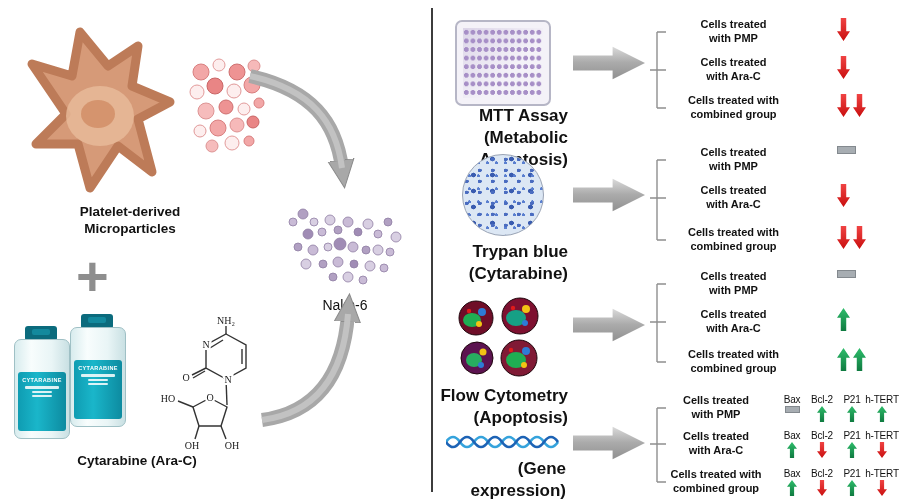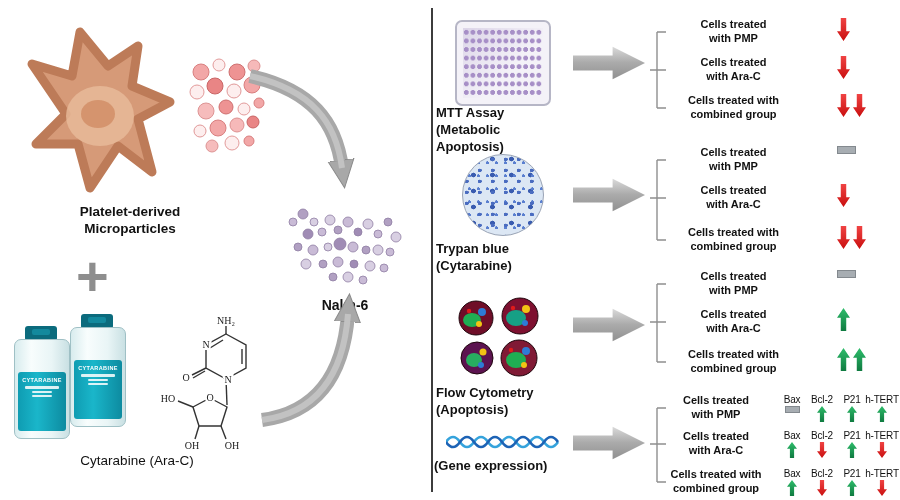--- a/index.html
+++ b/index.html
@@ -5,22 +5,22 @@
   html,body{margin:0;padding:0;background:#fff;}
   .canvas{position:relative;width:900px;height:500px;background:#fff;overflow:hidden;
           font-family:"Liberation Sans",sans-serif;color:#111;}
   .abs{position:absolute;}
   .divider{position:absolute;left:431px;top:8px;width:2px;height:484px;background:#3c3c3c;}
 
   
   .pmp-label{position:absolute;left:25px;top:204px;width:210px;text-align:center;
              font-weight:700;font-size:13.5px;line-height:1.25;}
   .plus{position:absolute;left:76px;top:248px;font-size:56px;font-weight:700;color:#8e8e8e;line-height:1;}
-  .cyt-label{position:absolute;left:12px;top:453px;width:250px;text-align:center;font-weight:400;font-size:13.5px;}
-  .nalm6-label{position:absolute;left:282px;top:297px;width:126px;text-align:center;font-weight:700;font-size:14px;}
+  .cyt-label{position:absolute;left:12px;top:453px;width:250px;text-align:center;font-weight:700;font-size:13.5px;}
+  .nalm6-label{position:absolute;left:282px;top:297px;width:126px;text-align:center;font-weight:400;font-size:14px;}
 
   
   .vials{position:absolute;left:14px;top:310px;width:126px;height:140px;}
   .vial{position:absolute;width:54px;height:112px;}
   .vial .cap{position:absolute;top:0;left:11px;width:32px;height:15px;background:#0b6b7d;border-radius:3px;}
   .vial .cap::after{content:"";position:absolute;left:7px;top:3px;width:18px;height:6px;background:#13899d;border-radius:2px;}
   .vial .vbody{position:absolute;top:13px;left:0;width:54px;height:98px;border-radius:7px;
     background:linear-gradient(90deg,#d8ecee,#f8fdfd 30%,#e9f5f6 68%,#c9e0e3);border:1px solid #9fc0c5;}
   .vial .vlabel{position:absolute;top:32px;left:3px;right:3px;bottom:7px;border-radius:3px;
     background:linear-gradient(90deg,#0f9cb2,#1ab6ca 40%,#0d8ba0);color:#fff;text-align:center;padding-top:5px;}
@@ -36,21 +36,21 @@
   .plate .wells{position:absolute;inset:6px;
      background-image:radial-gradient(circle 2.4px at 50% 50%,#a78fc7 92%,rgba(0,0,0,0) 100%),
                       linear-gradient(135deg,rgba(110,80,160,.18),rgba(255,255,255,0) 60%);
      background-size:6.6px 8.6px,100% 100%;}
   .trypan{position:absolute;left:462px;top:154px;width:80px;height:80px;border-radius:50%;
      border:1px solid #9aa4b5;background-color:#dce7f4;
      background-image:radial-gradient(circle 2px at 30% 40%,#4a6cc0 88%,rgba(0,0,0,0)),
                       radial-gradient(circle 1.6px at 70% 60%,#5a7fd0 88%,rgba(0,0,0,0)),
                       radial-gradient(circle 2.6px at 55% 25%,#3a5cb0 88%,rgba(0,0,0,0));
      background-size:13px 11px,9px 13px,19px 16px;}
-  .assay-label{position:absolute;width:132px;text-align:left;font-weight:700;font-size:13px;line-height:1.3;}
+  .assay-label{position:absolute;width:132px;text-align:right;font-weight:700;font-size:17px;line-height:1.3;}
 
   
   .block-arrow{position:absolute;width:72px;height:34px;
     background:linear-gradient(180deg,#dcdcdc,#ababab 48%,#8f8f8f);
     clip-path:polygon(0 28%,55% 28%,55% 2%,100% 50%,55% 98%,55% 72%,0 72%);}
 
   .bracket{position:absolute;}
   .bracket path{stroke:#8f8f8f;stroke-width:1.4;fill:none;}
 
   

